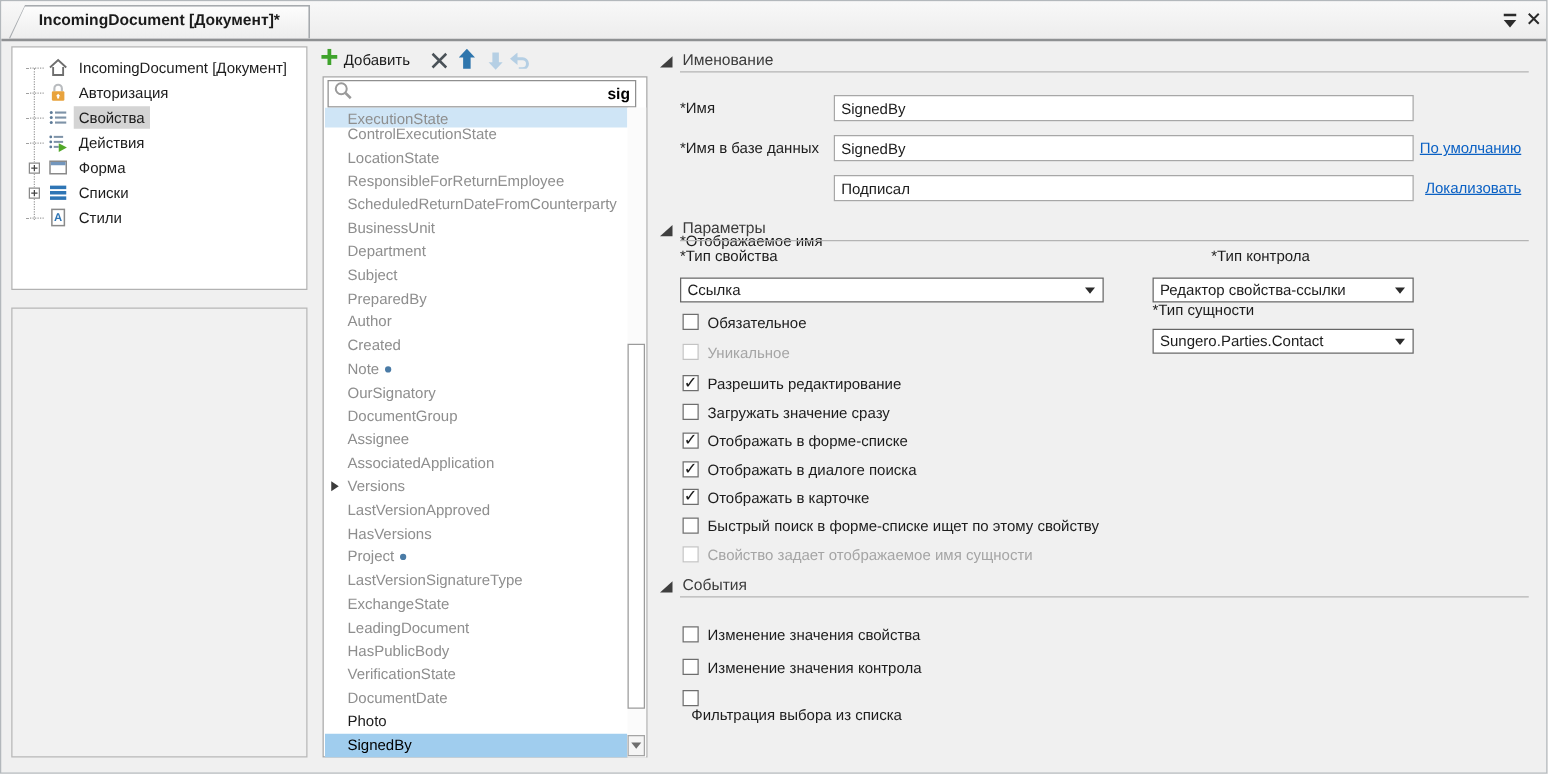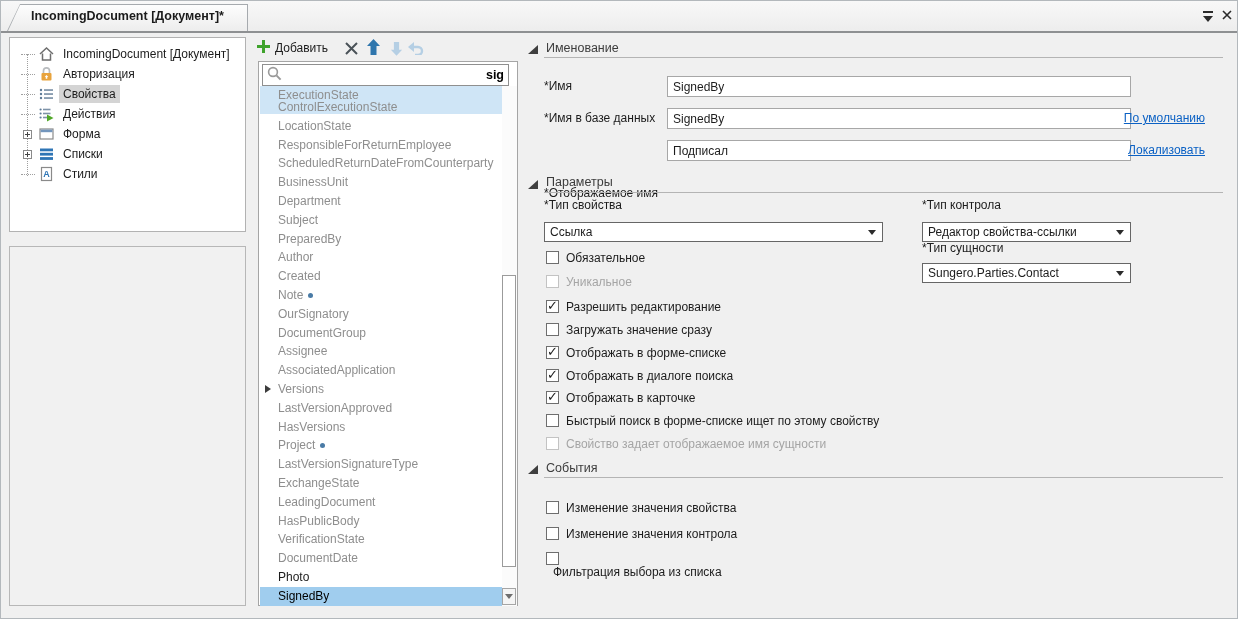--- a/index.html
+++ b/index.html
@@ -42,36 +42,36 @@
 
   
   #listbox{position:absolute;left:257px;top:60px;width:260px;height:545px;background:#fff;border:1px solid #a5a5a5;}
   #searchbox{position:absolute;left:3px;top:2px;width:247px;height:22px;background:#fff;border:1px solid #8f8f8f;display:flex;align-items:center;}
   #searchbox .mag{margin-left:4px;flex:none;}
   #search-value{flex:1;text-align:right;font-size:12.5px;font-weight:bold;color:#000;padding-right:4px;}
   #prop-rows{position:absolute;left:1px;top:24px;width:242px;height:520px;overflow:hidden;}
   .lrow{position:absolute;left:0;width:100%;height:19px;line-height:18.8px;font-size:12px;color:#8e8e8e;padding-left:18px;white-space:nowrap;}
   .lrow.normal{color:#1c1c1c;}
   .lrow.sel{background:#a0cdee;color:#000;}
-  .lrow.partial{height:28px;overflow:hidden;background:#cfe5f6;}
+  .lrow.partial{height:16px;overflow:hidden;background:#cfe5f6;}
   .lrow.partial .ltext{display:inline-block;margin-top:-8px;}
   .ldot{display:inline-block;width:5px;height:5px;border-radius:50%;background:#4a7ba6;margin-left:5px;vertical-align:1px;}
   .lexp{position:absolute;left:5px;top:5px;width:0;height:0;border-top:4px solid transparent;border-bottom:4px solid transparent;border-left:6px solid #3c3c3c;}
   #scrollbar{position:absolute;left:243px;top:24px;width:15px;height:520px;background:#fbfbfb;}
   #scroll-thumb{position:absolute;left:0px;top:189px;width:14px;height:292px;background:#fff;border:1px solid #9b9b9b;}
   #scroll-down{position:absolute;left:0px;bottom:1px;width:14px;height:17px;background:#f5f5f5;border:1px solid #a5a5a5;display:flex;align-items:center;justify-content:center;}
   #scroll-down .tri{width:0;height:0;border-left:4px solid transparent;border-right:4px solid transparent;border-top:5px solid #6e6e6e;}
 
   
   .sec-caret{position:absolute;width:0;height:0;border-left:10px solid transparent;border-bottom:9px solid #3f3f3f;}
   .sec-title{position:absolute;font-size:12.5px;color:#3c3c3c;}
   .sec-rule{position:absolute;left:543px;width:679px;height:1px;background:#b4b4b4;}
   .flabel{position:absolute;left:543px;font-size:12px;color:#1c1c1c;line-height:21px;white-space:nowrap;}
   .fld{position:absolute;left:666px;width:464px;height:21px;border:1px solid #a7a7a7;background:#fff;font-size:12px;color:#1c1c1c;padding:0 5px;outline:none;}
-  .link{position:absolute;right:32px;font-size:12px;color:#0b61c4;text-decoration:underline;cursor:pointer;white-space:nowrap;padding-left:16px;}
+  .link{position:absolute;right:20px;font-size:12px;color:#0b61c4;text-decoration:underline;cursor:pointer;white-space:nowrap;padding-left:16px;}
   .combo{position:absolute;height:20px;border:1px solid #666;background:#fff;display:flex;align-items:center;cursor:pointer;}
   .combo .cval{flex:1;font-size:12px;color:#1c1c1c;padding-left:5px;white-space:nowrap;overflow:hidden;}
   .combo .carrow{width:0;height:0;border-left:4px solid transparent;border-right:4px solid transparent;border-top:5px solid #2b2b2b;margin:0 6px;}
   .check{position:absolute;display:flex;align-items:flex-start;}
   .cbox{width:13px;height:13px;border:1px solid #6e6e6e;background:#fff;position:relative;flex:none;}
   .cbox.on:after{content:"\2713";position:absolute;left:0px;top:-3px;font-size:13px;font-weight:bold;color:#1c1c1c;}
   .cbox.dis{border-color:#c3c3c3;}
   .clabel{font-size:12px;color:#1c1c1c;margin-left:7px;line-height:14px;white-space:nowrap;}
   .clabel.dis{color:#a5a5a5;}
 </style>
@@ -277,21 +277,21 @@
 
   <div class="sec-caret" style="left:527px;top:179px;"></div>
   <span class="sec-title" style="left:545px;top:174px;">Параметры</span>
   <div class="sec-rule" style="top:191px;"></div>
 
   <span class="flabel" style="left:543px;top:197px;line-height:14px;">*Тип свойства</span>
   <div class="combo" style="left:543px;top:221px;width:339px;">
     <span class="cval">Ссылка</span>
     <span class="carrow"></span>
   </div>
-  <span class="flabel" style="left:921px;top:197px;line-height:14px;">*Тип контрола</span>
+  <span class="flabel" style="left:968px;top:197px;line-height:14px;">*Тип контрола</span>
   <div class="combo" style="left:921px;top:221px;width:209px;">
     <span class="cval">Редактор свойства-ссылки</span>
     <span class="carrow"></span>
   </div>
   <span class="flabel" style="left:921px;top:240px;line-height:14px;">*Тип сущности</span>
   <div class="combo" style="left:921px;top:262px;width:209px;">
     <span class="cval">Sungero.Parties.Contact</span>
     <span class="carrow"></span>
   </div>
 

